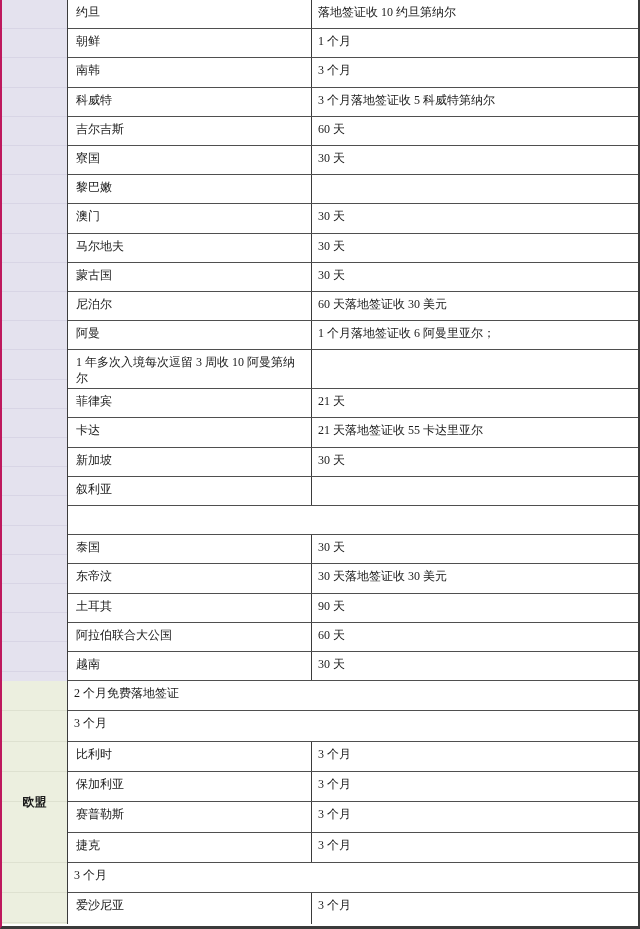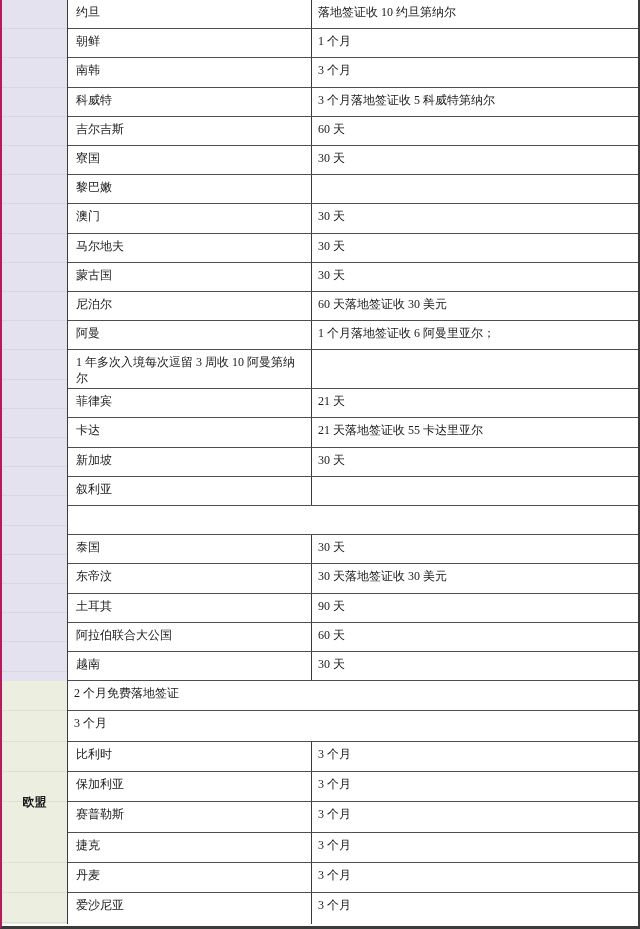--- a/index.html
+++ b/index.html
@@ -185,21 +185,20 @@
         </div>
         <div class="row">
           <div class="cell country">赛普勒斯</div>
           <div class="cell note">3 个月</div>
         </div>
         <div class="row">
           <div class="cell country">捷克</div>
           <div class="cell note">3 个月</div>
         </div>
         <div class="row">
-          <div class="cell country">丹麦</div>
           <div class="cell note">3 个月</div>
         </div>
         <div class="row">
           <div class="cell country">爱沙尼亚</div>
           <div class="cell note">3 个月</div>
         </div>
       </div>
   </div>
 
 </div>

